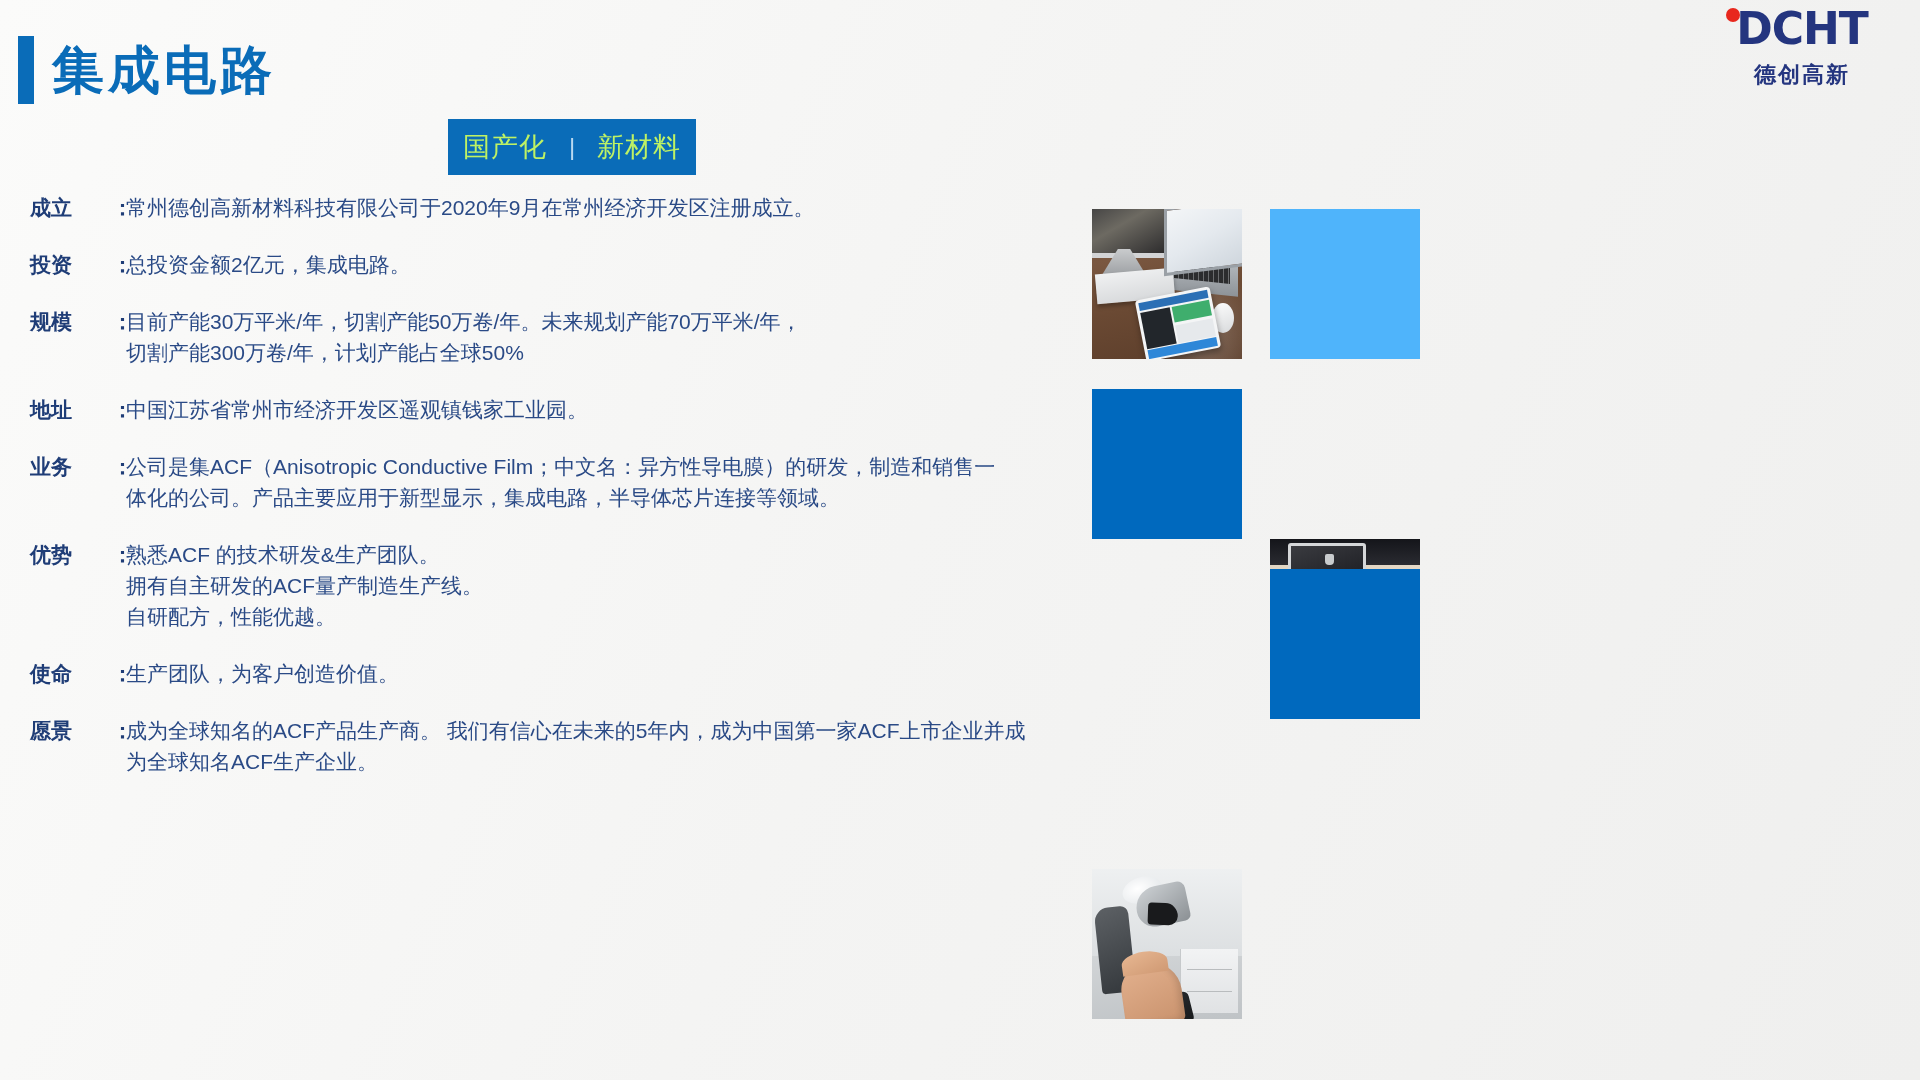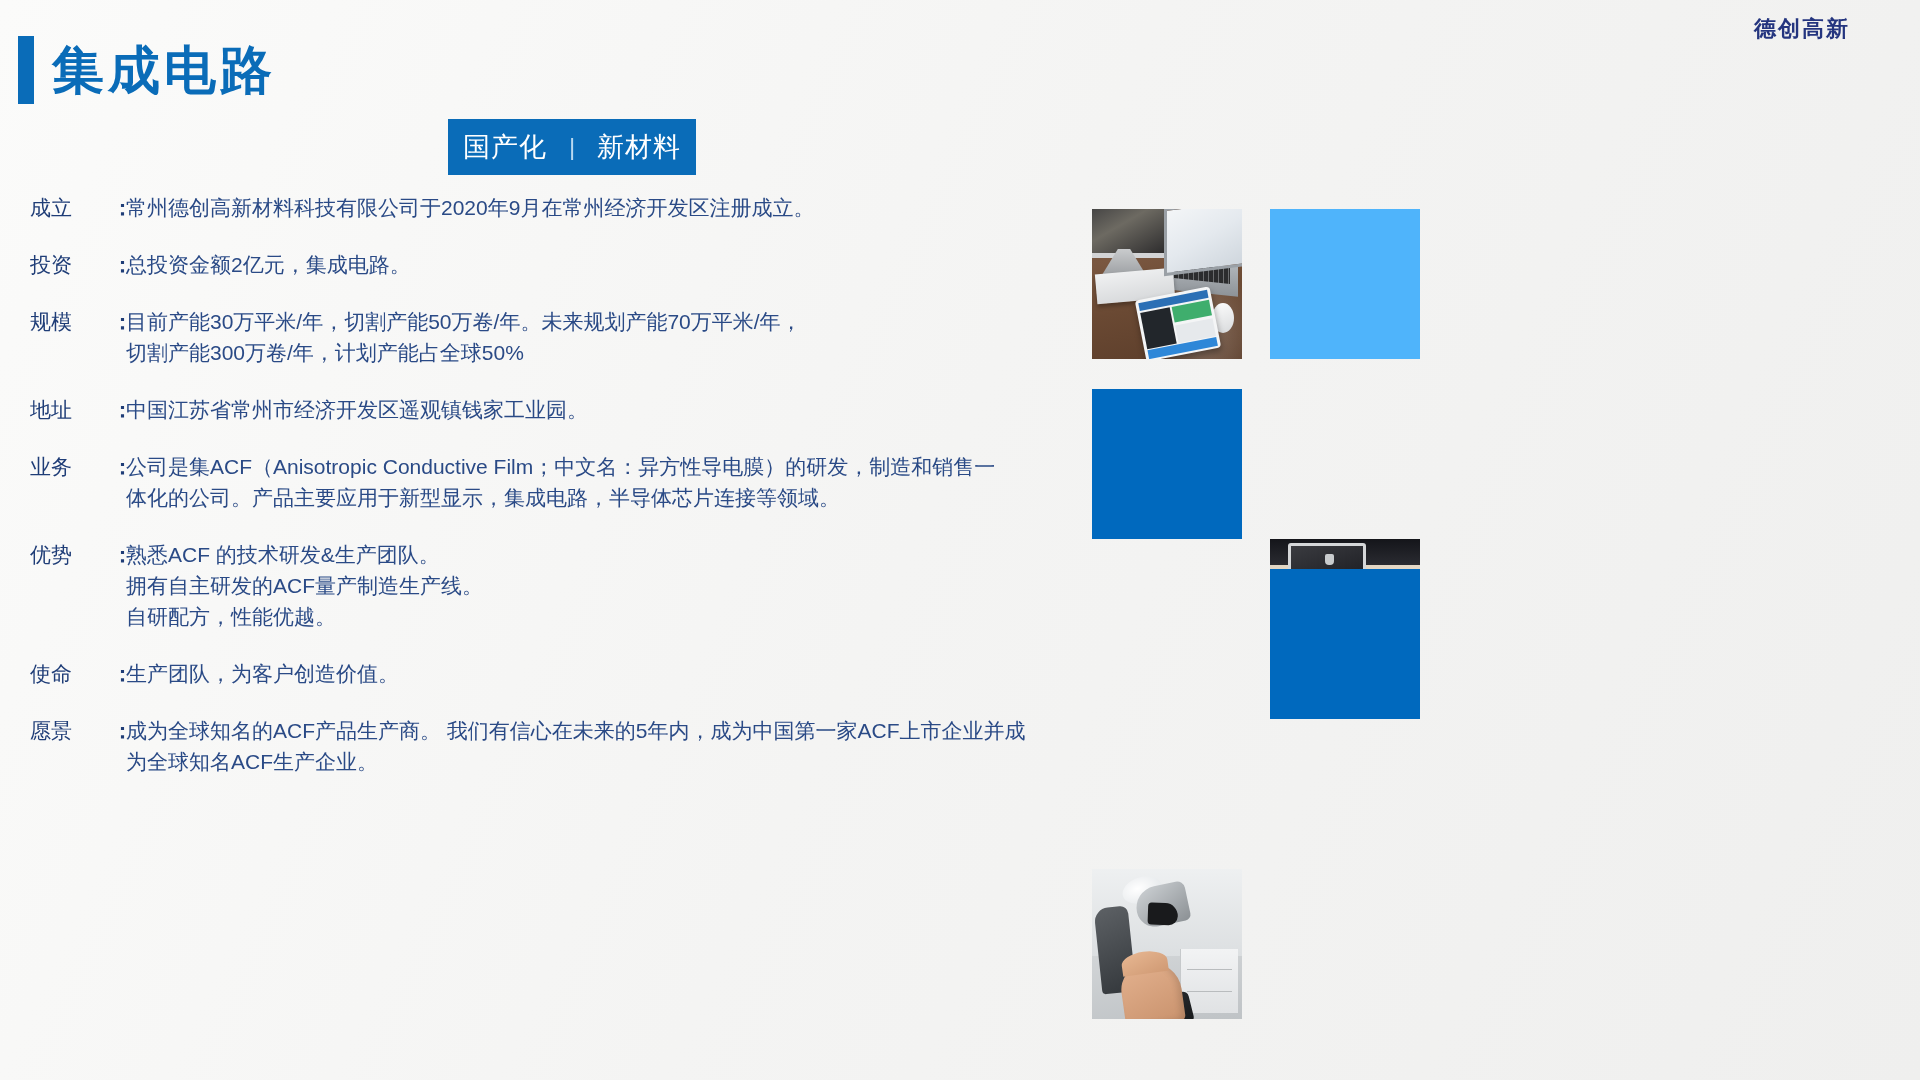--- a/index.html
+++ b/index.html
@@ -73,21 +73,21 @@
     position:absolute;
     left:448px; top:119px;
     width:248px; height:56px;
     background:#0a6cb8;
     display:flex;
     align-items:center;
     justify-content:center;
     gap:22px;
   }
   #banner span.btxt {
-    color:#ffffff;
+    color:#bef264;
     font-size:27px;
     letter-spacing:1px;
     white-space:nowrap;
   }
   #banner .bsep {
     color:#b9d9f1;
     font-size:24px;
     line-height:1;
   }
 
@@ -99,21 +99,21 @@
   }
   .row {
     display:flex;
     align-items:flex-start;
     margin-bottom:26px;
   }
   .row-label {
     flex:0 0 auto;
     width:82px;
     font-size:21px;
-    font-weight:normal;
+    font-weight:bold;
     color:#1f3d77;
     white-space:nowrap;
     line-height:31px;
   }
   .row-colon {
     flex:0 0 auto;
     width:14px;
     font-size:21px;
     font-weight:bold;
     color:#1f3d77;
@@ -363,20 +363,24 @@
     transform:rotate(-14deg);
   }
 </style>
 </head>
 <body>
 
 <div id="slide-title-bar"></div>
 <div id="slide-title">集成电路</div>
 
 <div id="logo">
+  <div id="logo-mark">
+    <span id="logo-dot"></span>
+    <span id="logo-dcht">DCHT</span>
+  </div>
   <div id="logo-cn">德创高新</div>
 </div>
 
 <div id="banner">
   <span class="btxt">国产化</span>
   <span class="bsep">|</span>
   <span class="btxt">新材料</span>
 </div>
 
 <div id="content">

